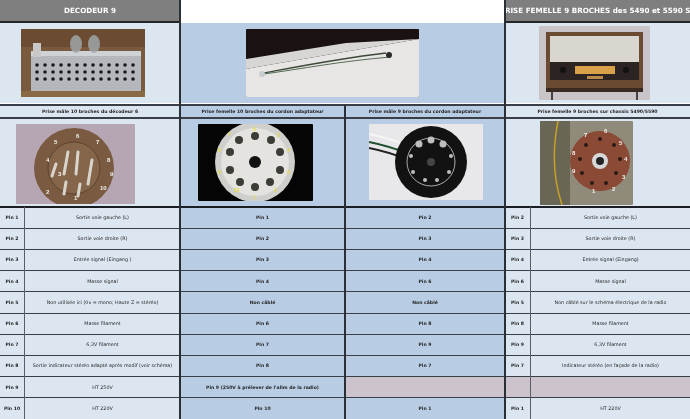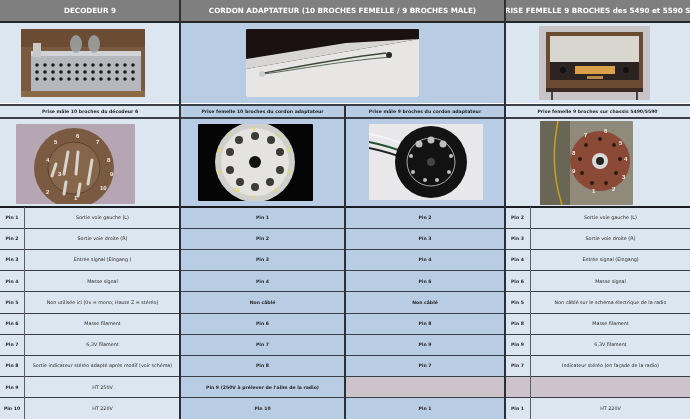--- a/index.html
+++ b/index.html
@@ -18,21 +18,20 @@
   .hline { position: absolute; background: #3a3e46; height: 1px; }
   .photo { position: absolute; border-radius: 1px; overflow: hidden; }
   .photo svg { width: 100%; height: 100%; display: block; }
 </style>
 </head>
 <body>
 
 <div class="tbl">
 
   <div class="cell hdr" style="left:0;top:0;width:180px;height:23px;">DECODEUR 9</div>
-  <div class="cell hdr" style="left:180px;top:0;width:325px;height:23px;">CORDON ADAPTATEUR (10 BROCHES FEMELLE /  9  BROCHES MALE)</div>
   <div class="cell hdr" style="left:505px;top:0;width:185px;height:23px;">PRISE FEMELLE 9 BROCHES des 5490 et 5590 ST</div>
 
   <div class="cell light" style="left:0;top:23px;width:180px;height:80px;"></div>
   <div class="cell mid" style="left:180px;top:23px;width:325px;height:80px;"></div>
   <div class="cell light" style="left:505px;top:23px;width:185px;height:80px;"></div>
 
   <div class="photo" style="left:21px;top:29px;width:124px;height:68px;">
     <svg viewBox="0 0 124 68" preserveAspectRatio="none">
       <rect width="124" height="68" fill="#7a5a3e"></rect>
       <rect x="0" y="0" width="124" height="18" fill="#6b4c33"></rect>

